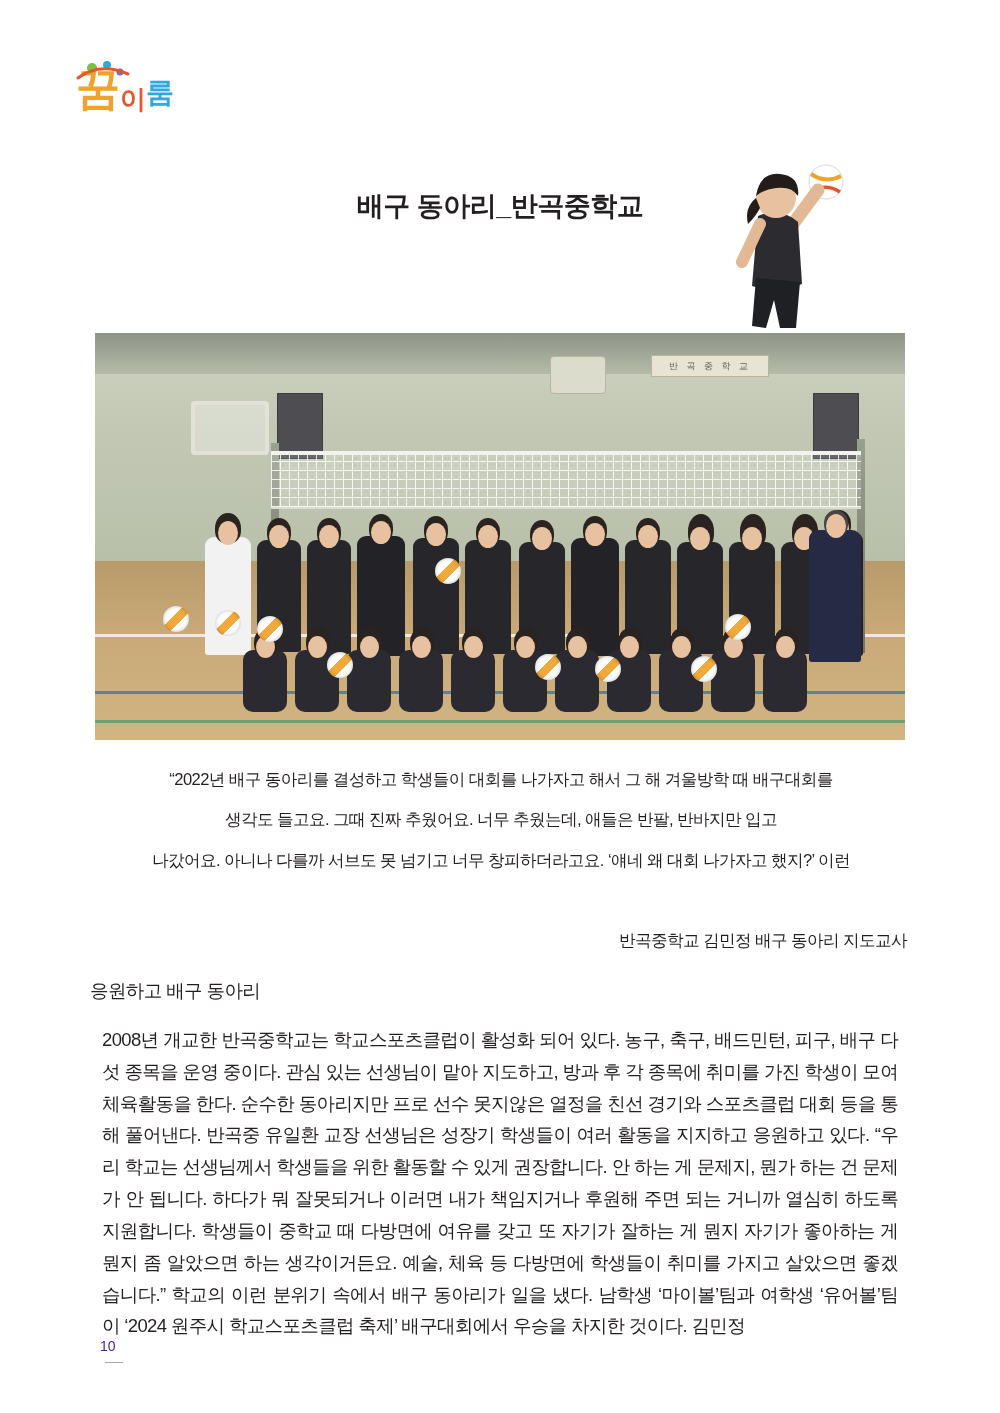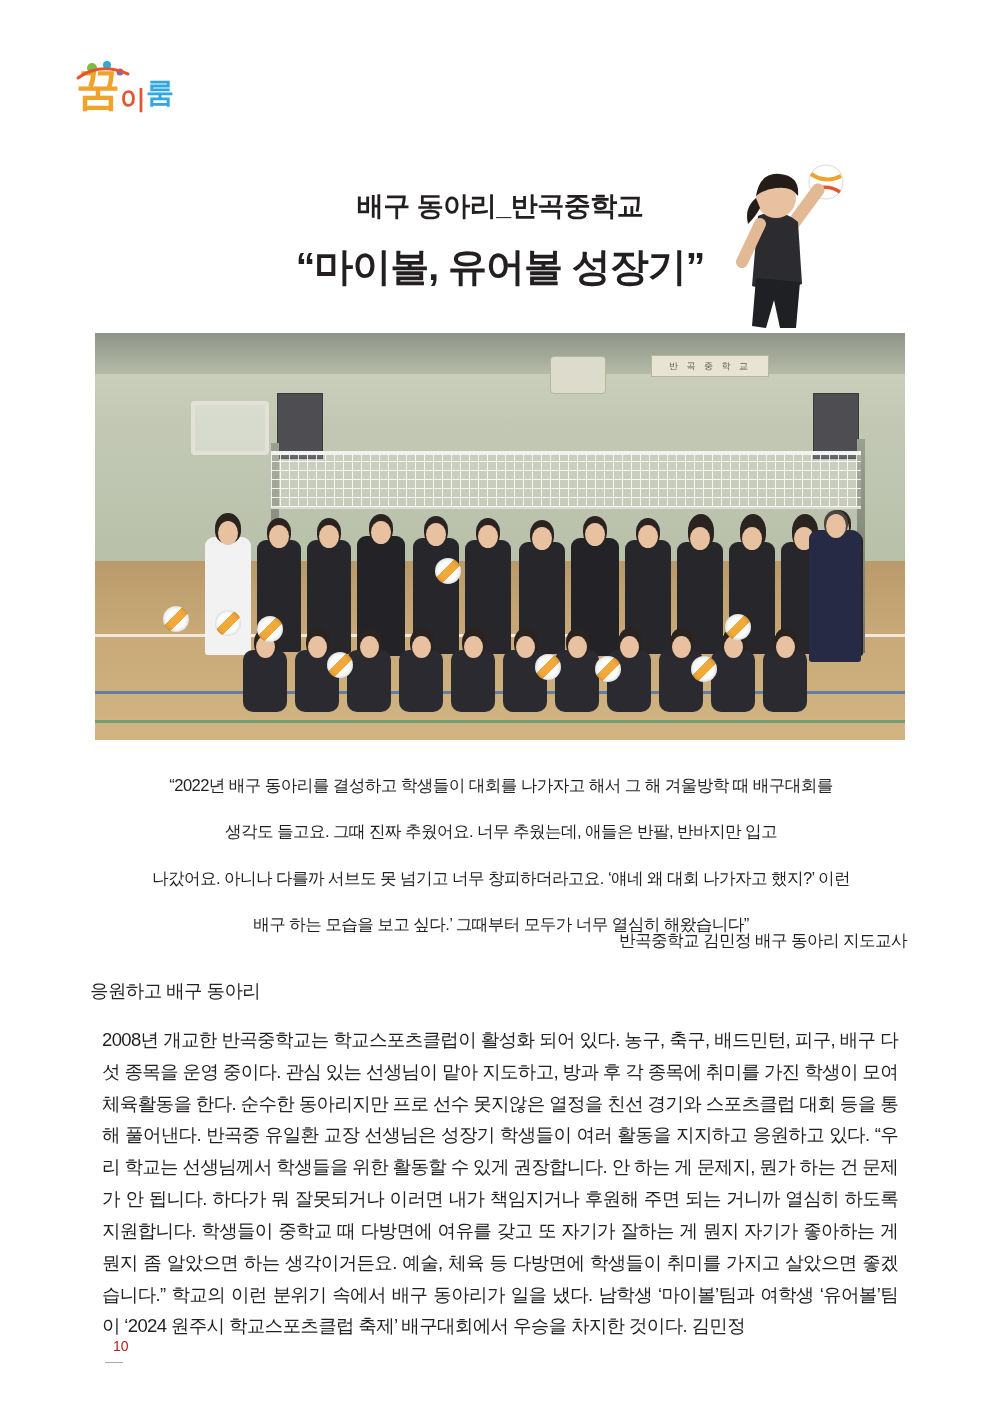--- a/index.html
+++ b/index.html
@@ -151,21 +151,21 @@
     position: absolute;
     left: 95px;
     top: 756px;
     width: 812px;
     text-align: center;
     font-size: 16.6px;
     line-height: 1.95;
     letter-spacing: -0.6px;
     color: #231f20;
   }
-  .quote p { margin: 14px; }
+  .quote p { margin: 8px; }
   .quote-source {
     position: absolute;
     left: 95px;
     top: 930px;
     width: 812px;
     text-align: right;
     font-size: 16.6px;
     letter-spacing: -0.6px;
     color: #231f20;
   }
@@ -189,24 +189,24 @@
     letter-spacing: -0.65px;
     text-align: justify;
     text-justify: inter-character;
     color: #231f20;
   }
   .body-copy p { margin: 12px; }
 
   
   .page-num {
     position: absolute;
-    left: 113px;
+    left: 100px;
     top: 1338px;
     font-size: 14px;
-    color: #b91c1c;
+    color: #4c1d95;
   }
   .page-rule {
     position: absolute;
     left: 105px;
     top: 1362px;
     width: 18px;
     height: 1px;
     background: #a7a9ac;
   }
 </style>
@@ -223,21 +223,20 @@
       <circle cx="33" cy="7" r="4" fill="#2fa8e0"></circle>
       <circle cx="46" cy="14" r="3.5" fill="#8a63b5"></circle>
       <path d="M4 20 Q26 4 54 16" stroke="#e4572e" stroke-width="3" fill="none" stroke-linecap="round"></path>
     </g>
   </svg>
 
 </div>
 
 <div class="headline-wrap">
   <h2 class="kicker">배구 동아리_반곡중학교</h2>
-  <h1 class="title">“마이볼, 유어볼 성장기”</h1>
 </div>
 
 <div class="player-cutout">
   <svg viewBox="0 0 190 180" width="190" height="180" aria-hidden="true">
 
     <circle cx="154" cy="32" r="17" fill="#ffffff" stroke="#d8d8d8"></circle>
     <path d="M139 24 Q154 34 169 26" stroke="#f0a32a" stroke-width="4" fill="none"></path>
     <path d="M140 41 Q154 33 168 42" stroke="#e4572e" stroke-width="3.5" fill="none"></path>
 
     <path d="M118 78 L146 40" stroke="#e3b894" stroke-width="13" stroke-linecap="round"></path>
@@ -413,21 +412,20 @@
   <div class="ball" style="left:440px; bottom:60px; width:26px; height:26px;"></div>
   <div class="ball" style="left:500px; bottom:58px; width:26px; height:26px;"></div>
   <div class="ball" style="left:596px; bottom:58px; width:26px; height:26px;"></div>
   <div class="ball" style="left:630px; bottom:100px; width:26px; height:26px;"></div>
 </div>
 
 <div class="quote">
   <p>“2022년 배구 동아리를 결성하고 학생들이 대회를 나가자고 해서 그 해 겨울방학 때 배구대회를</p>
   <p>생각도 들고요.  그때 진짜 추웠어요. 너무 추웠는데, 애들은 반팔, 반바지만 입고</p>
   <p>나갔어요.  아니나 다를까 서브도 못 넘기고 너무 창피하더라고요. ‘얘네 왜 대회 나가자고 했지?’ 이런</p>
-  <p>배구 하는 모습을 보고 싶다.’ 그때부터 모두가 너무 열심히 해왔습니다”</p>
 </div>
 <div class="quote-source">반곡중학교 김민정 배구 동아리 지도교사</div>
 
 <div class="subhead">응원하고 배구 동아리</div>
 <div class="body-copy">
   <p>2008년 개교한 반곡중학교는 학교스포츠클럽이 활성화 되어 있다. 농구, 축구, 배드민턴, 피구, 배구 다섯 종목을 운영 중이다. 관심 있는 선생님이 맡아 지도하고, 방과 후 각 종목에 취미를 가진 학생이 모여 체육활동을 한다. 순수한 동아리지만 프로 선수 못지않은 열정을 친선 경기와 스포츠클럽 대회 등을 통해 풀어낸다. 반곡중 유일환 교장 선생님은 성장기 학생들이 여러 활동을 지지하고 응원하고 있다. “우리 학교는 선생님께서 학생들을 위한 활동할 수 있게 권장합니다. 안 하는 게 문제지, 뭔가 하는 건 문제가 안 됩니다. 하다가 뭐 잘못되거나 이러면 내가 책임지거나 후원해 주면 되는 거니까 열심히 하도록 지원합니다. 학생들이 중학교 때 다방면에 여유를 갖고 또 자기가 잘하는 게 뭔지 자기가 좋아하는 게 뭔지 좀 알았으면 하는 생각이거든요. 예술, 체육 등 다방면에 학생들이 취미를 가지고 살았으면 좋겠습니다.” 학교의 이런 분위기 속에서 배구 동아리가 일을 냈다. 남학생 ‘마이볼’팀과 여학생 ‘유어볼’팀이 ‘2024 원주시 학교스포츠클럽 축제’ 배구대회에서 우승을 차지한 것이다. 김민정</p>
 </div>
 
 <div class="page-num">10</div>
 <div class="page-rule"></div>

